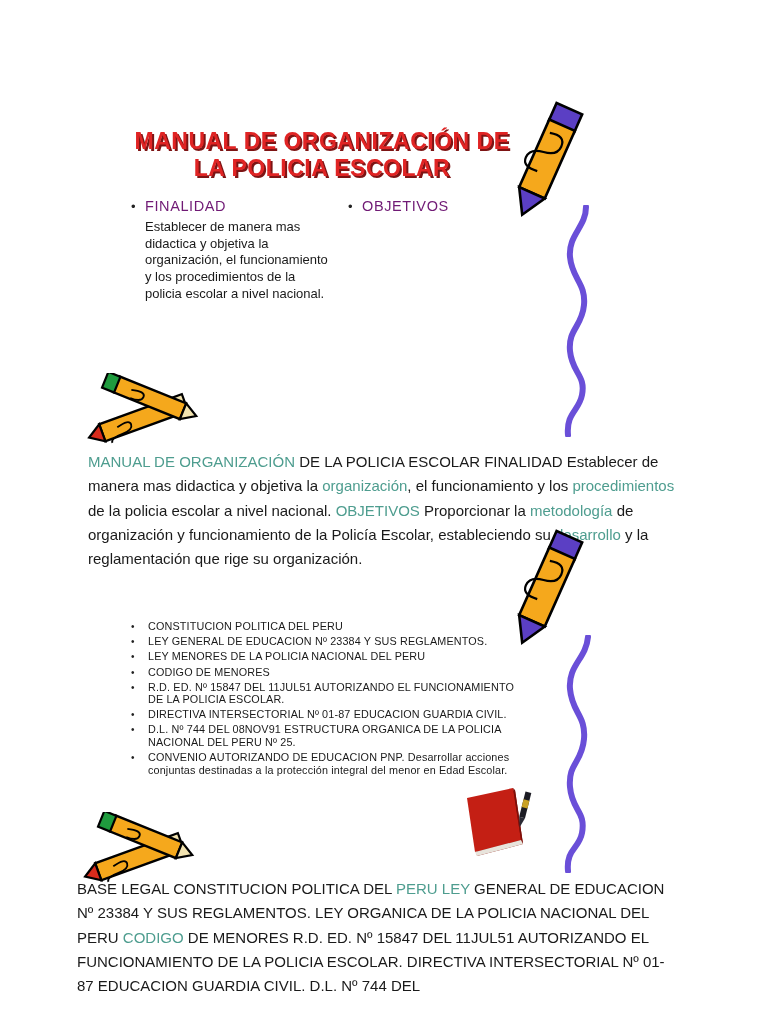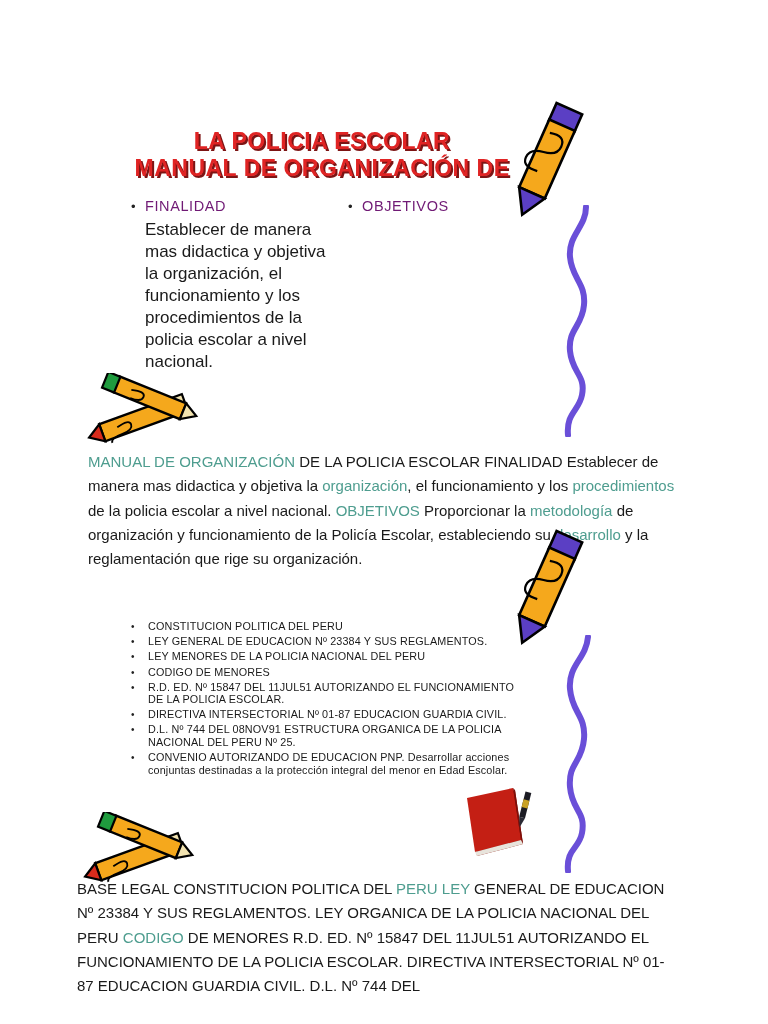--- a/index.html
+++ b/index.html
@@ -68,21 +68,21 @@
     color: #222;
   }
   .col .head {
     font-size: 14.5px;
     letter-spacing: 0.6px;
     color: #701a75;
   }
   .col .body {
     margin-left: 14px;
     margin-top: 3px;
-    font-size: 17px;
+    font-size: 13px;
     color: #1a1a1a;
     line-height: 1.30;
   }
 
   
   .ocr-par {
     position: absolute;
     font-size: 15px;
     line-height: 1.62;
     color: #1a1a1a;
@@ -130,22 +130,22 @@
   #art-book { left: 463px; top: 786px; width: 80px; height: 76px; }
 
   .art svg { display: block; width: 100%; height: 100%; }
 </style>
 </head>
 <body>
 
 <div class="page">
 
   <div class="slide-title" id="title-main">
+    <div>MANUAL DE ORGANIZACIÓN DE</div>
     <div>LA POLICIA ESCOLAR</div>
-    <div>MANUAL DE ORGANIZACIÓN DE</div>
   </div>
 
   <div class="col" id="col-finalidad">
     <div class="bullet-row">
       <span class="dot">•</span>
       <span class="head">FINALIDAD</span>
     </div>
     <div class="body">Establecer de manera mas didactica y objetiva la organización, el funcionamiento y los procedimientos de la policia escolar a nivel nacional.</div>
   </div>
 

